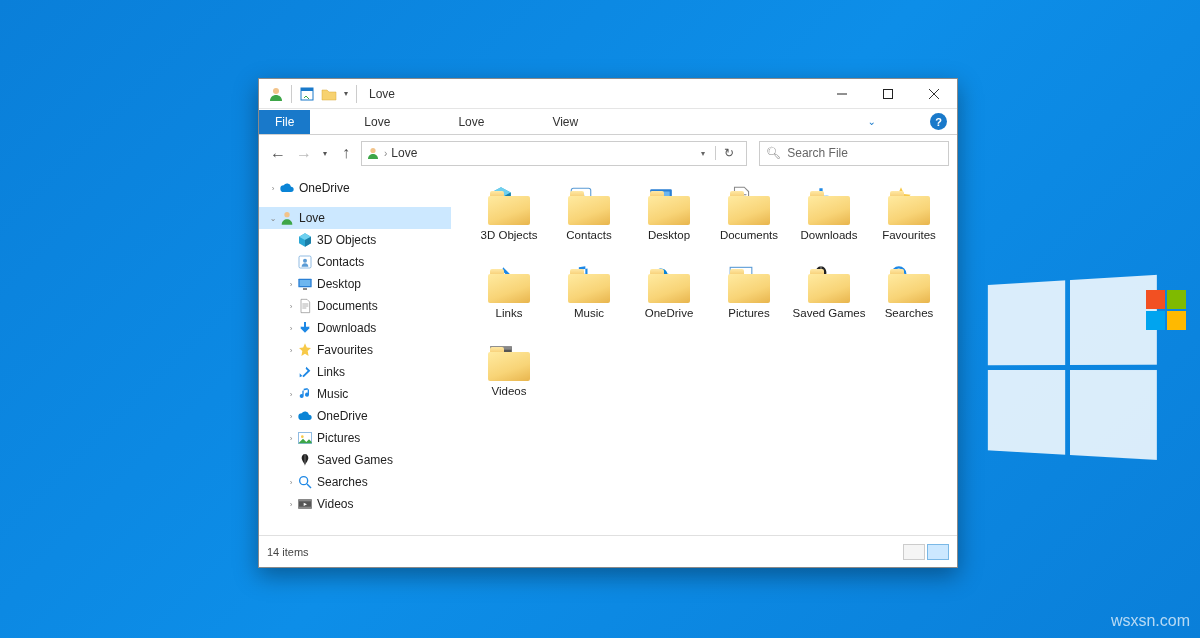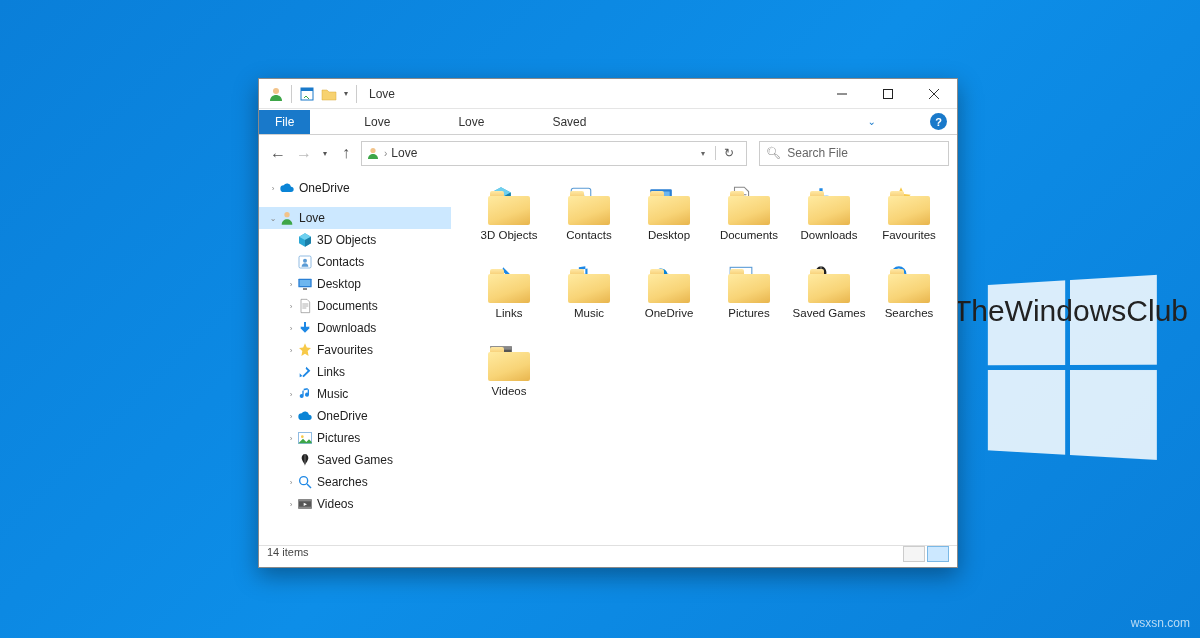--- a/index.html
+++ b/index.html
@@ -11,21 +11,21 @@
   
   .win-logo { position:absolute; right:40px; top:280px; width:180px; height:180px; transform:perspective(400px) rotateY(-15deg); opacity:0.85;}
   .win-logo div{position:absolute;width:85px;height:85px;background:#fff;}
   .win-logo .q1{left:0;top:0;} .win-logo .q2{left:90px;top:0;} .win-logo .q3{left:0;top:90px;} .win-logo .q4{left:90px;top:90px;}
 
   .watermark{position:absolute;right:12px;top:290px;display:flex;align-items:center;gap:4px;font-size:30px;font-weight:400;color:#222;}
   .watermark .flag{width:42px;height:42px;position:relative;}
   .watermark .flag span{position:absolute;width:19px;height:19px;}
   .watermark .f1{background:#f25022;left:0;top:0;} .watermark .f2{background:#7fba00;left:21px;top:0;}
   .watermark .f3{background:#00a4ef;left:0;top:21px;} .watermark .f4{background:#ffb900;left:21px;top:21px;}
-  .watermark-src{position:absolute;right:10px;bottom:8px;font-size:12px;color:#fff;opacity:.7;}
+  .watermark-src{position:absolute;right:10px;bottom:8px;font-size:16px;color:#fff;opacity:.7;}
 
   .window{position:absolute;left:258px;top:78px;width:700px;height:490px;background:#fff;border:1px solid #8a8a8a;box-shadow:0 8px 22px rgba(0,0,0,.35);display:flex;flex-direction:column;}
 
   
   .titlebar{height:30px;background:#fff;display:flex;align-items:center;padding-left:6px;border-bottom:1px solid #e5e5e5;}
   .titlebar .sep{width:1px;height:18px;background:#ccc;margin:0 4px;}
   .qat-icon{width:18px;height:18px;margin:0 2px;display:flex;align-items:center;justify-content:center;}
   .title-caret{font-size:8px;color:#555;margin:0 4px;}
   .titlebar .windowtitle{font-size:12px;color:#333;margin-left:8px;}
   .winbtns{margin-left:auto;display:flex;}
@@ -57,21 +57,21 @@
   .sidebar::-webkit-scrollbar-thumb{background:#c2c2c2;}
   .tree-item{display:flex;align-items:center;height:22px;font-size:12px;color:#222;white-space:nowrap;cursor:default;}
   .tree-item.sel{background:#cce8ff;}
   .exp{width:12px;text-align:center;font-size:8px;color:#888;}
   .tree-icon{width:16px;height:16px;margin-right:4px;flex-shrink:0;display:flex;align-items:center;justify-content:center;}
 
   .content{flex:1;padding:12px 0 0 18px;display:flex;flex-wrap:wrap;align-content:flex-start;gap:0;}
   .item{width:80px;height:78px;display:flex;flex-direction:column;align-items:center;text-align:center;font-size:11.5px;color:#222;padding-top:2px;line-height:1.2;}
   .item .ic-wrap{width:46px;height:42px;margin-bottom:2px;position:relative;}
 
-  .status{height:22px;border-top:1px solid #e0e0e0;display:flex;align-items:flex-start;font-size:11px;color:#444;padding:0 8px;}
+  .status{height:32px;border-top:1px solid #e0e0e0;display:flex;align-items:center;font-size:11px;color:#444;padding:0 8px;}
   .status .views{margin-left:auto;display:flex;gap:2px;}
   .viewbtn{width:22px;height:16px;border:1px solid #ccc;background:#f5f5f5;}
   .viewbtn.active{background:#cce8ff;border-color:#7ab8e6;}
 
   
   .folder{position:absolute;inset:0;}
   .folder::before{content:"";position:absolute;left:4px;top:6px;width:14px;height:7px;border-radius:2px 2px 0 0;background:linear-gradient(180deg,#ffe9a6,#f5c96b);}
   .folder::after{content:"";position:absolute;left:2px;top:11px;right:2px;bottom:2px;background:linear-gradient(160deg,#ffeaa0 0%,#f8d477 60%,#e8b54d 100%);border-radius:2px;}
 </style>
 </head>
@@ -83,21 +83,20 @@
     <div class="q3"></div>
     <div class="q4"></div>
 </div>
 <div class="watermark">
   <div class="flag">
       <span class="f1"></span>
       <span class="f2"></span>
       <span class="f3"></span>
       <span class="f4"></span>
     </div>
-  <span>TheWindowsClub</span>
 </div>
 <div class="watermark-src">wsxsn.com</div>
 
 <div class="window">
 
   <div class="titlebar">
     <div class="qat-icon">
       <svg width="16" height="16">
           <circle cx="8" cy="5" r="3" fill="#f2c38a"></circle>
           <path d="M2 15c0-4 3-6 6-6s6 2 6 6" fill="#3da648"></path>
@@ -136,21 +135,21 @@
             <line x1="10" y1="0" x2="0" y2="10" stroke="currentColor"></line>
           </svg>
         </div>
     </div>
   </div>
 
   <div class="ribbon">
     <div class="file-tab">File</div>
     <div class="tab">Love</div>
     <div class="tab">Love</div>
-    <div class="tab">Saved</div>
+    <div class="tab">View</div>
     <div class="rib-spacer"></div>
     <div class="rib-caret">⌄</div>
     <div class="help">?</div>
   </div>
 
   <div class="navbar">
     <div class="navbtn">←</div>
     <div class="navbtn dis">→</div>
     <div class="navbtn" style="width:12px;font-size:8px;">▾</div>
     <div class="navbtn">↑</div>

